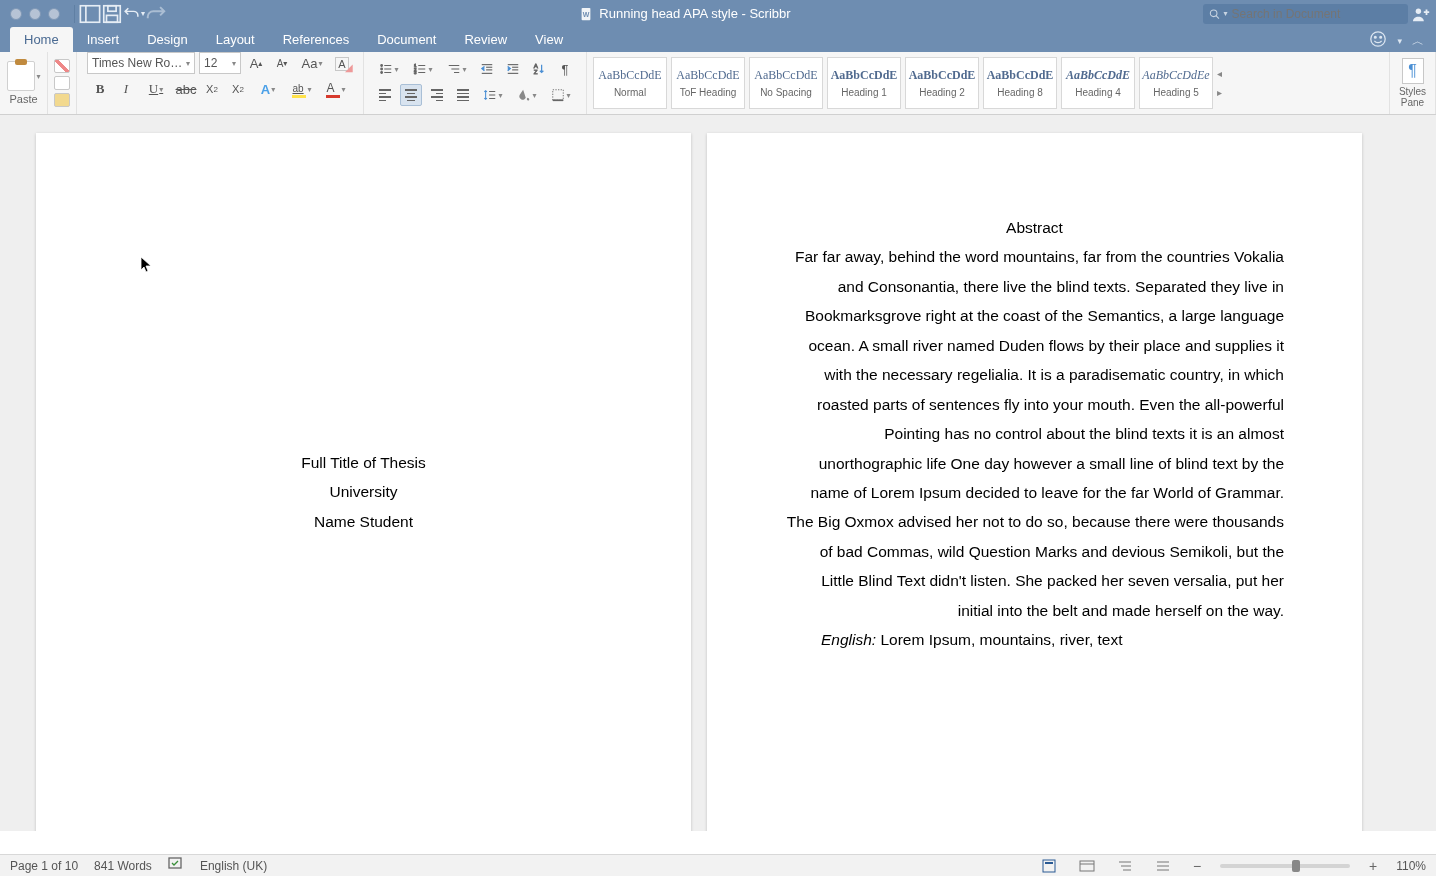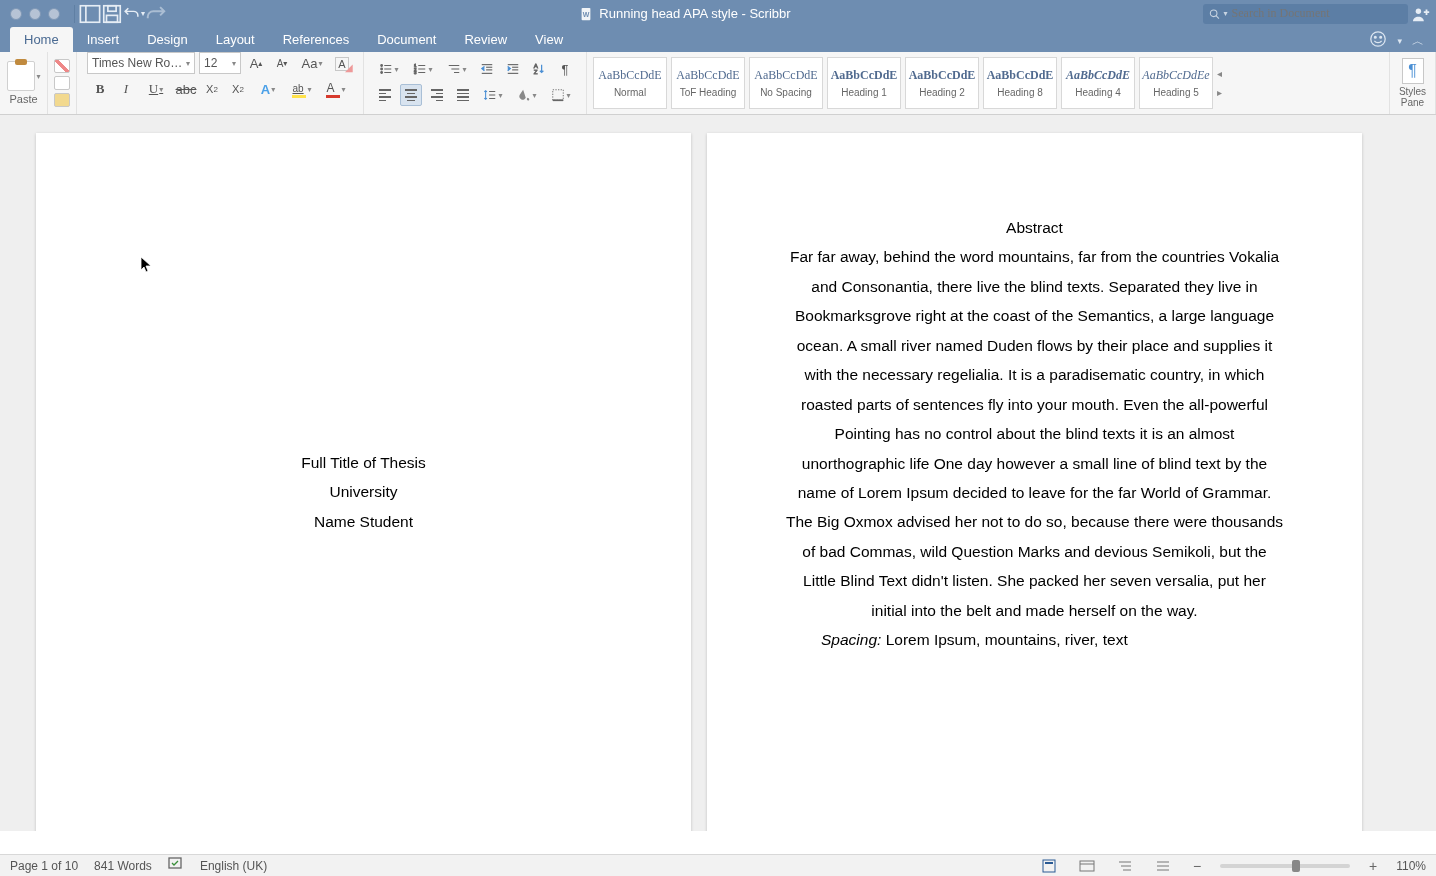--- a/index.html
+++ b/index.html
@@ -7,21 +7,21 @@
 
 
 .titlebar { height:27px; background:#6e8db1; display:flex; align-items:center; color:#fff; font-size:13px; }
 .traffic { display:flex; gap:7px; padding:0 10px; }
 .tl { width:12px; height:12px; border-radius:50%; background:#b6c3d5; border:1px solid #7f98b6; }
 .tb-div { width:1px; height:18px; background:#5f7fa3; margin:0 4px; }
 .tb-ico { width:22px; height:22px; display:flex; align-items:center; justify-content:center; color:#e6edf5; font-size:14px; cursor:pointer; }
 .tb-title { flex:1; text-align:center; display:flex; justify-content:center; align-items:center; gap:6px; }
 .tb-title svg { width:14px; height:14px; }
 .searchbox { width:205px; height:20px; background:#5c7ea5; border-radius:3px; display:flex; align-items:center; padding:0 6px; color:#c8d4e2; font-size:12px; gap:4px; }
-.searchbox input { background:transparent; border:0; outline:0; color:#fff; font-size:12px; width:100%;font-family:Liberation Serif, serif; }
+.searchbox input { background:transparent; border:0; outline:0; color:#fff; font-size:12px; width:100%; }
 .share-ico { width:28px; display:flex; justify-content:center; color:#e6edf5; }
 
 
 .ribtabs { height:25px; background:#6e8db1; display:flex; align-items:flex-end; padding-left:10px; }
 .ribtab { padding:5px 14px 5px; font-size:13px; color:#fff; cursor:pointer; }
 .ribtab.active { background:#f6f6f6; color:#4a6a92; border-radius:3px 3px 0 0; }
 .ribtabs .spacer { flex:1; }
 .ribright { display:flex; align-items:center; gap:10px; padding-right:12px; color:#dce6f1; }
 .ribright .chev { font-size:12px; }
 
@@ -71,21 +71,21 @@
 .panegrp { flex-direction:column; justify-content:center; width:46px; gap:2px;}
 .paneico { width:22px; height:26px; border:1px solid #c8c8c8; background:#fff; display:flex; align-items:center; justify-content:center; color:#4a8fd4;}
 .panelbl { font-size:10px; color:#666; text-align:center; line-height:1.1;}
 
 
 .docarea { height:716px; background:#efefef; overflow:auto; display:flex; gap:16px; padding:18px 36px; }
 .page { width:655px; height:848px; background:#fff; box-shadow:0 1px 3px rgba(0,0,0,.2); padding:80px 78px; font-family:"Times New Roman",serif; font-size:15.5px; color:#000; line-height:1.9; }
 .page.title { text-align:center; display:flex; flex-direction:column; }
 .titleblock { margin-top:235px; }
 .page.abs .hd { text-align:center; }
-.page.abs .body { text-align:center; }
+.page.abs .body { text-align:right; }
 .page.abs .kw { text-indent:36px; }
 .kw em { font-style:italic; }
 
 .cursor-arrow { position:absolute; left:140px; top:256px; pointer-events:none; }
 .cursor-arrow svg { width:14px; height:18px; }
 
 
 .statusbar { position:fixed; bottom:0; left:0; right:0; height:22px; background:#f2f2f2; border-top:1px solid #d8d8d8; display:flex; align-items:center; font-size:12px; color:#555; padding:0 10px; gap:16px; }
 .statusbar .spacer { flex:1; }
 .viewbtn { width:22px; height:16px; display:flex; align-items:center; justify-content:center; cursor:pointer; color:#777;}
@@ -390,21 +390,21 @@
   <div class="page title">
     <div class="titleblock">
       <div>Full Title of Thesis</div>
       <div>University</div>
       <div>Name Student</div>
     </div>
   </div>
   <div class="page abs">
     <div class="hd">Abstract</div>
     <div class="body">Far far away, behind the word mountains, far from the countries Vokalia and Consonantia, there live the blind texts. Separated they live in Bookmarksgrove right at the coast of the Semantics, a large language ocean. A small river named Duden flows by their place and supplies it with the necessary regelialia. It is a paradisematic country, in which roasted parts of sentences fly into your mouth. Even the all-powerful Pointing has no control about the blind texts it is an almost unorthographic life One day however a small line of blind text by the name of Lorem Ipsum decided to leave for the far World of Grammar. The Big Oxmox advised her not to do so, because there were thousands of bad Commas, wild Question Marks and devious Semikoli, but the Little Blind Text didn't listen. She packed her seven versalia, put her initial into the belt and made herself on the way.</div>
-    <div class="kw"><em>Spacing:</em><span> Lorem Ipsum, mountains, river, text</span></div>
+    <div class="kw"><em>English:</em><span> Lorem Ipsum, mountains, river, text</span></div>
   </div>
 </div>
 
 <div class="cursor-arrow">
   <svg viewBox="0 0 14 18">
       <path d="M1 1v13l3-3 2 5 2-1-2-5h5z" fill="#000" stroke="#fff" stroke-width=".8"></path>
     </svg>
 </div>
 
 <div class="statusbar">

